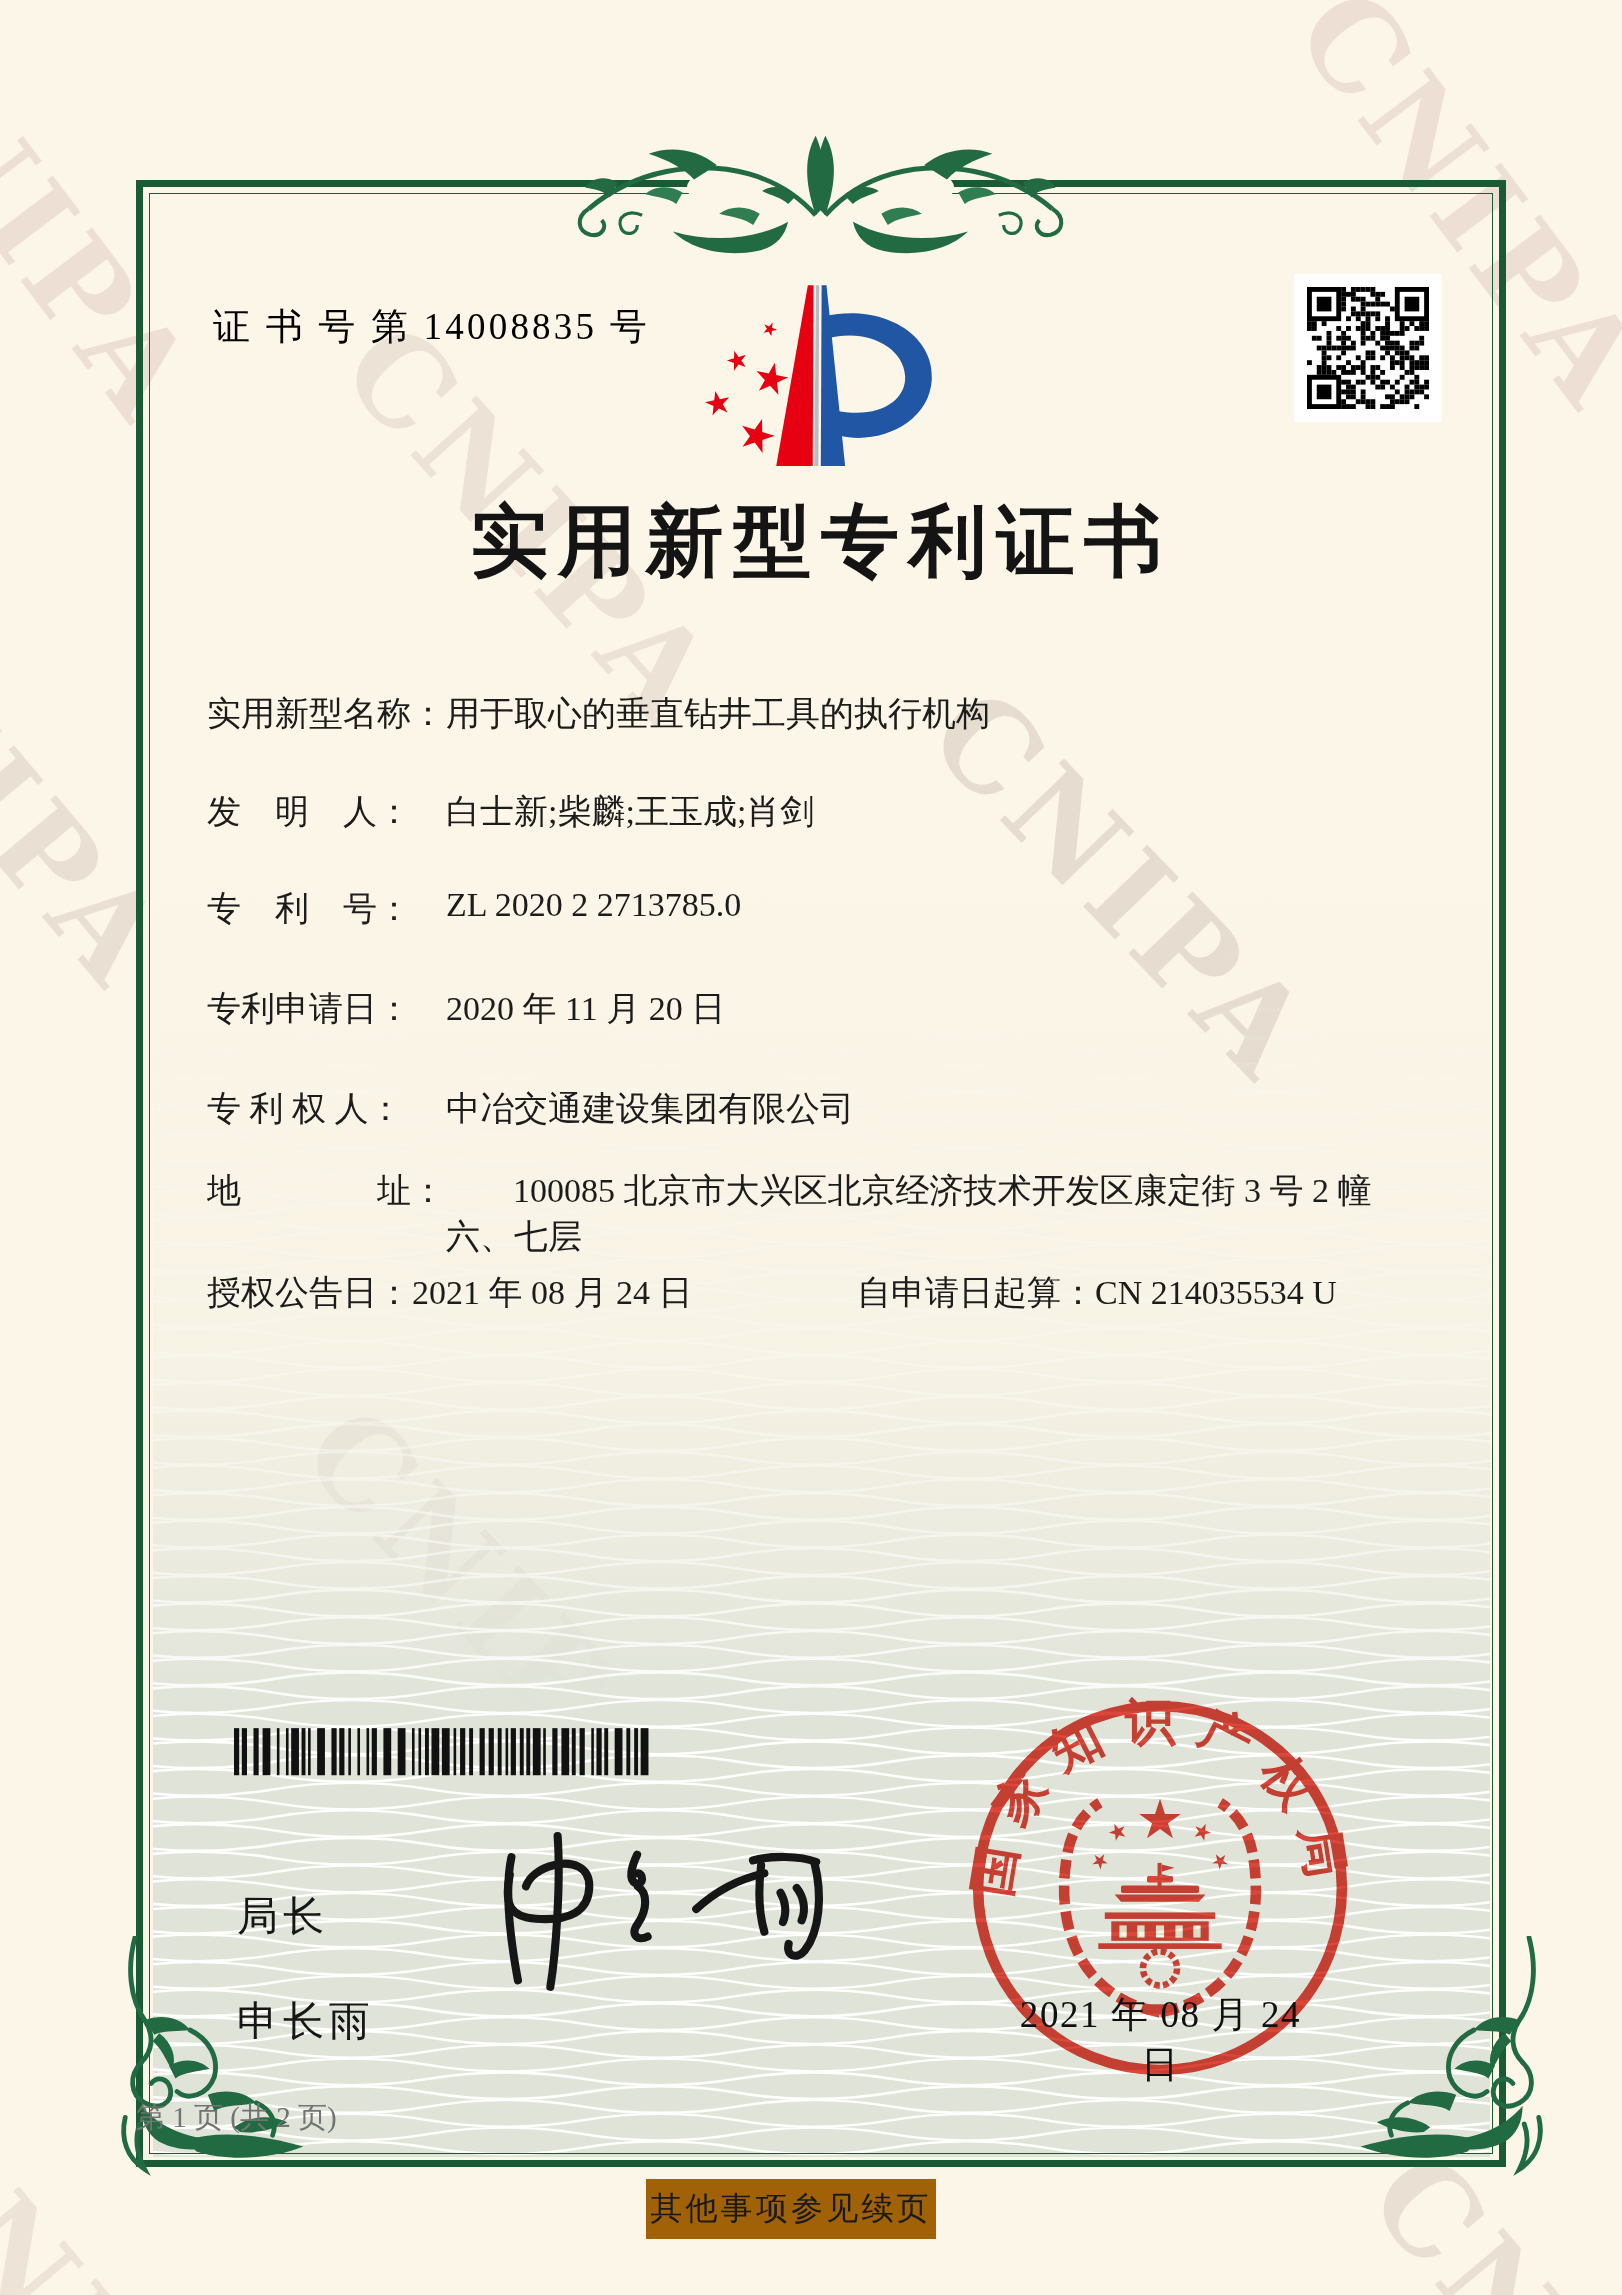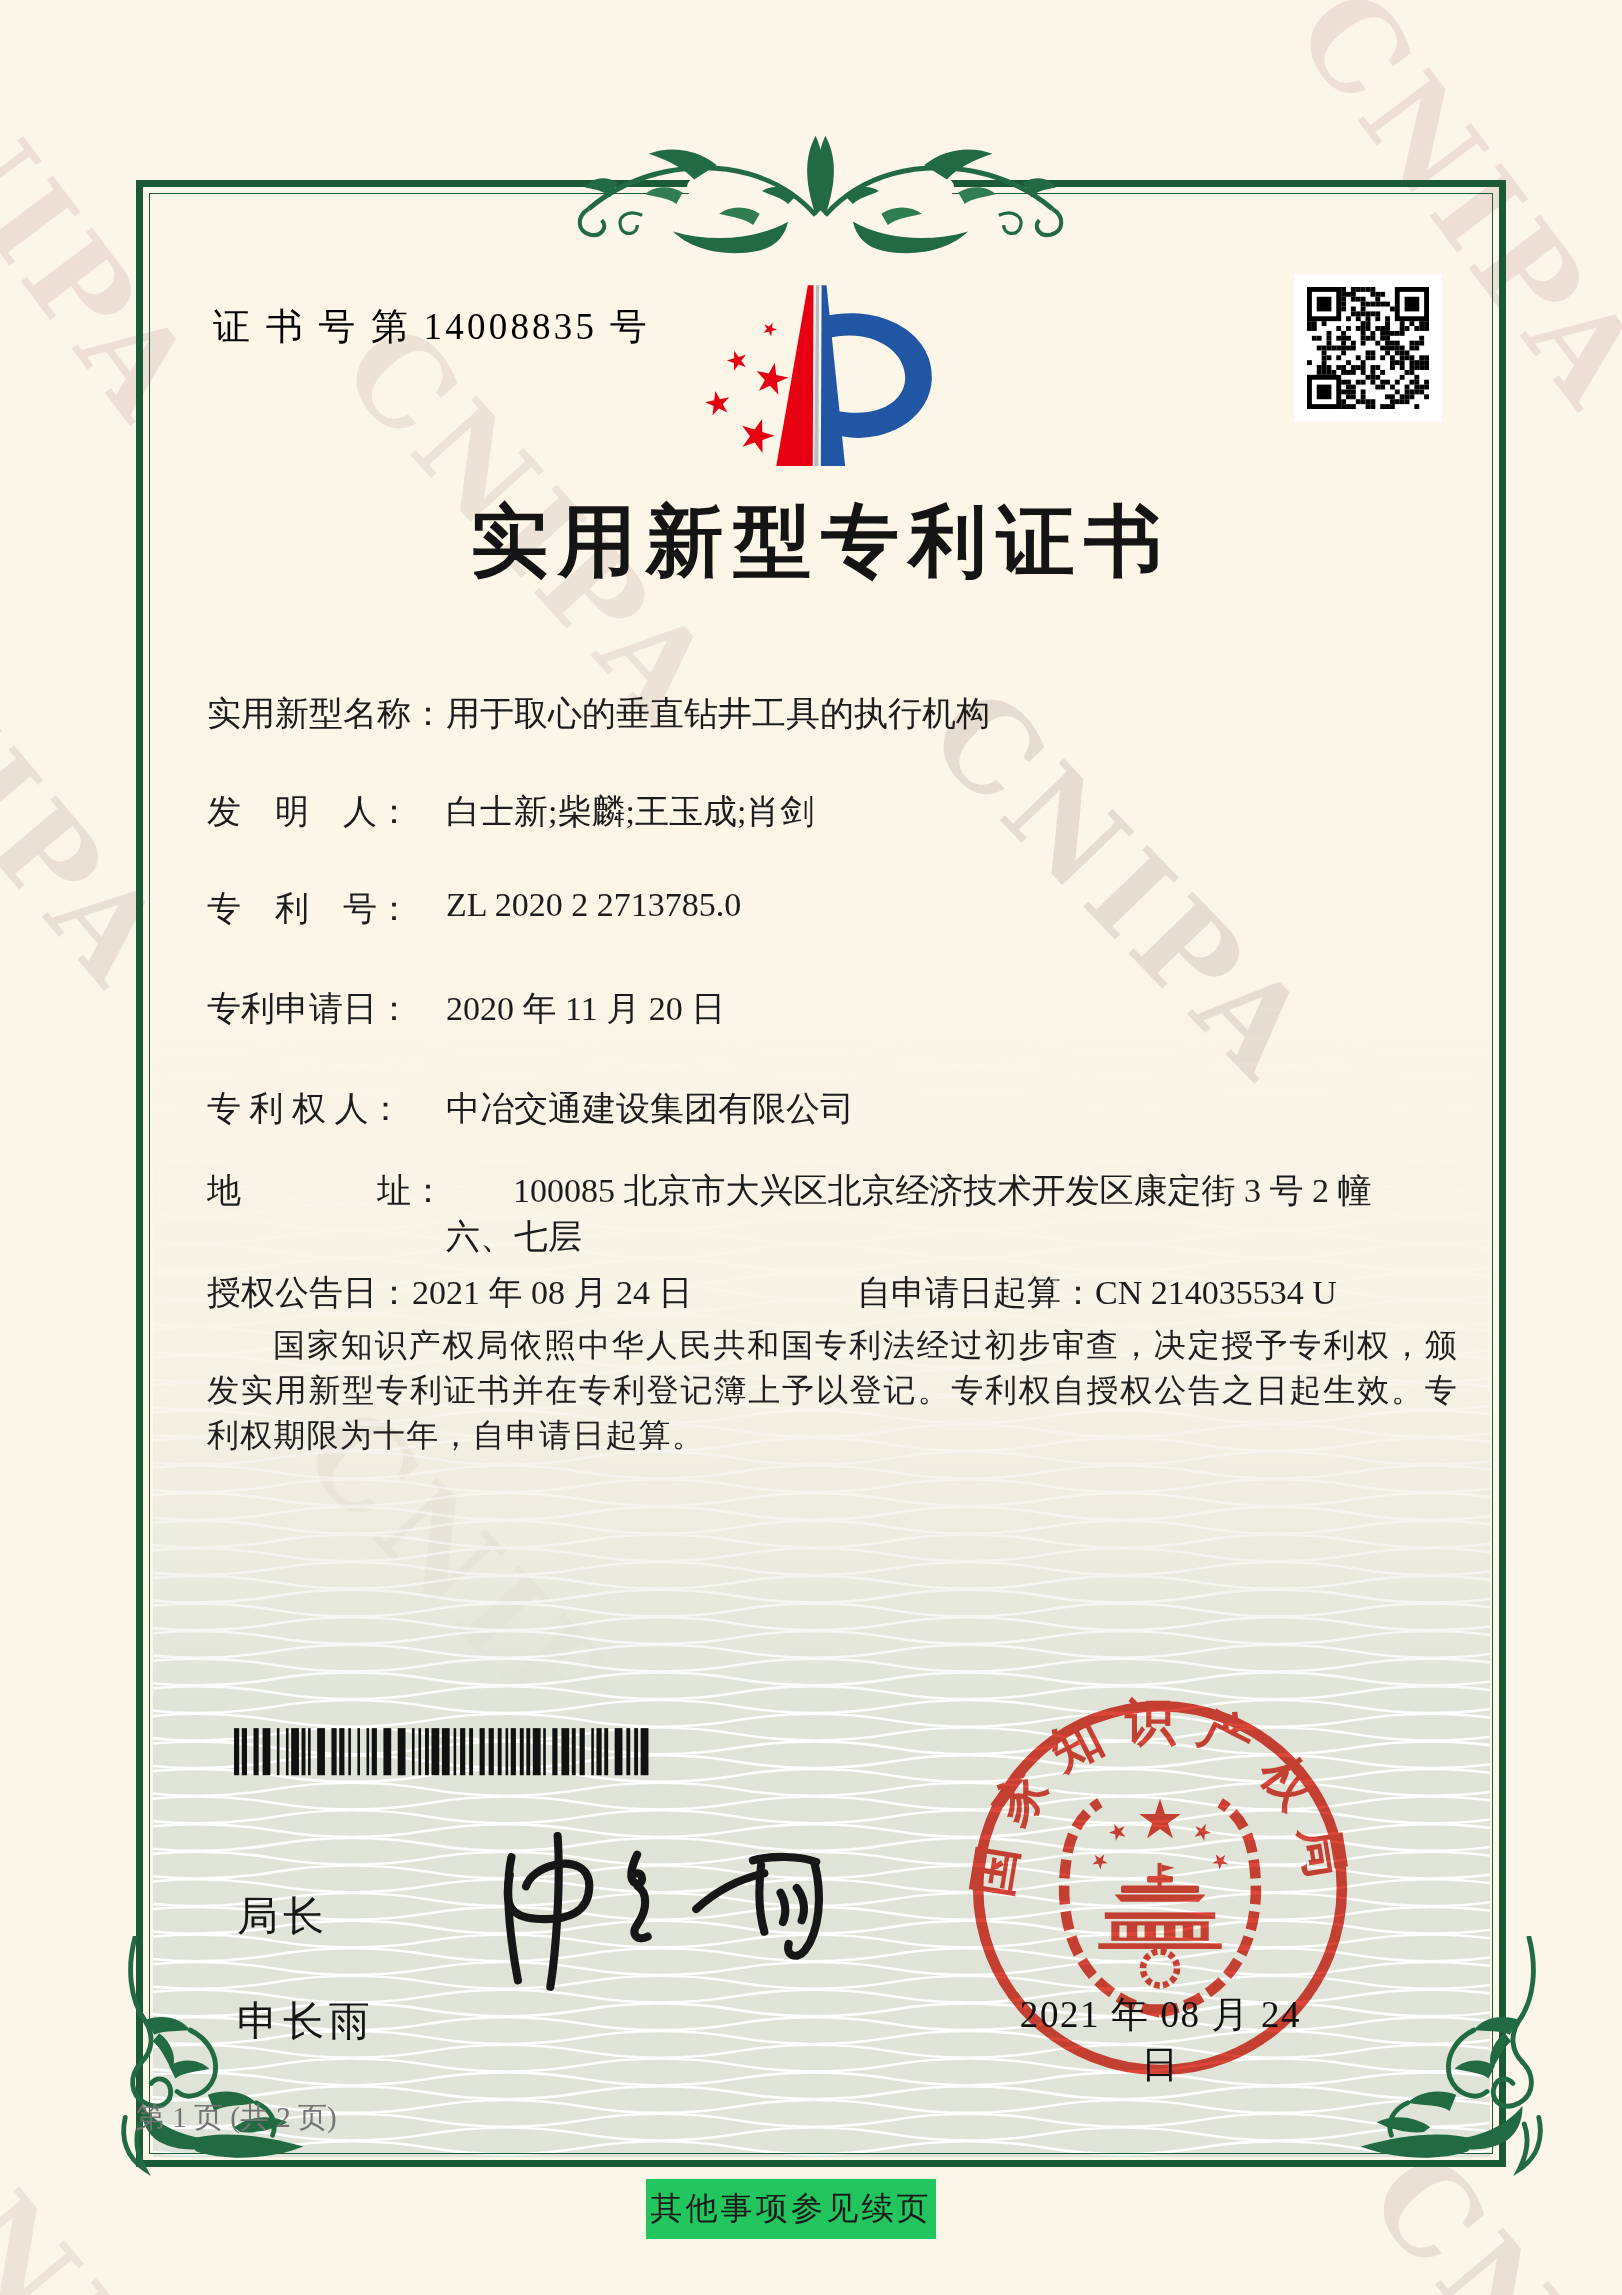--- a/index.html
+++ b/index.html
@@ -77,21 +77,21 @@
   .seal-date{
     position:absolute;left:998px;top:1990px;width:325px;text-align:center;
     font-size:37px;letter-spacing:1.6px;color:#101010;font-weight:500;
   }
   .page-info{
     position:absolute;left:136px;top:2098px;width:1370px;text-align:left;
     font-size:29px;color:#737373;
   }
   .cont-strip{
     position:absolute;left:646px;top:2179px;width:290px;height:60px;
-    background:#22c55e;display:flex;align-items:center;justify-content:center;
+    background:#a16207;display:flex;align-items:center;justify-content:center;
   }
   .cont-strip span{font-size:32px;letter-spacing:3.2px;color:#1a1a1a;}
   svg{display:block;}
 </style>
 </head>
 <body>
 
 <div class="wm" style="left:-65px;top:-24px;transform:rotate(53deg);color:rgba(220,196,188,.45)">CNIPA</div>
 <div class="wm" style="left:1383px;top:-37px;transform:rotate(53deg);color:rgba(220,196,188,.45)">CNIPA</div>
 <div class="wm" style="left:422px;top:296px;transform:rotate(48deg);color:rgba(208,190,180,.35)">CNIPA</div>
@@ -456,21 +456,20 @@
 
 <div class="frow" style="top:1270px">
   <span class="lab">授权公告日：</span>
   <span class="val" style="left:205px">2021 年 08 月 24 日</span>
 </div>
 <div class="grant-right" style="top:1270px">
   <span>自申请日起算：</span><span>CN 214035534 U</span>
 </div>
 
 <div class="body-text">
-  <p>国家知识产权局依照中华人民共和国专利法经过初步审查，决定授予专利权，颁发实用新型专利证书并在专利登记簿上予以登记。专利权自授权公告之日起生效。专利权期限为十年，自申请日起算。</p>
 </div>
 
 <div id="barcode">
   <svg id="barcode-svg" width="419" height="49" viewBox="0 0 516 60">
       <rect x="0.0" y="0" width="6.4" height="58" fill="#111"></rect>
       <rect x="9.6" y="0" width="6.4" height="58" fill="#111"></rect>
       <rect x="24.0" y="0" width="6.4" height="58" fill="#111"></rect>
       <rect x="35.2" y="0" width="9.6" height="58" fill="#111"></rect>
       <rect x="52.8" y="0" width="3.2" height="58" fill="#111"></rect>
       <rect x="64.0" y="0" width="3.2" height="58" fill="#111"></rect>

